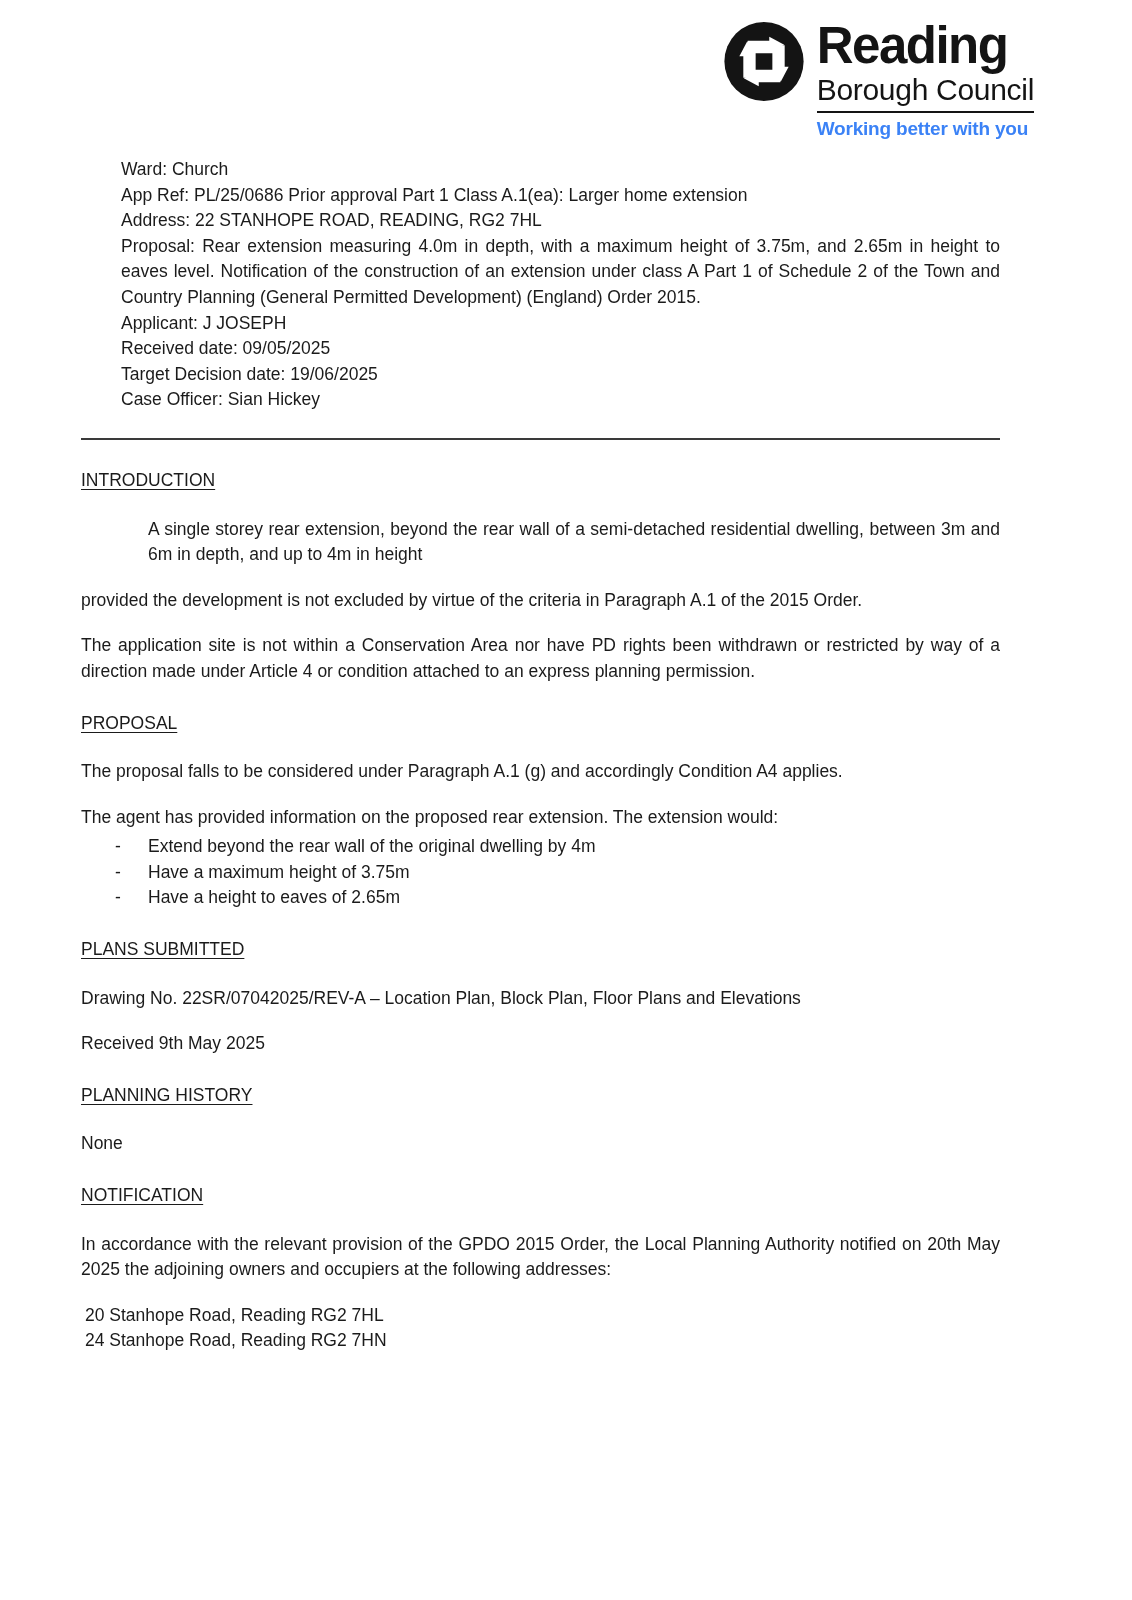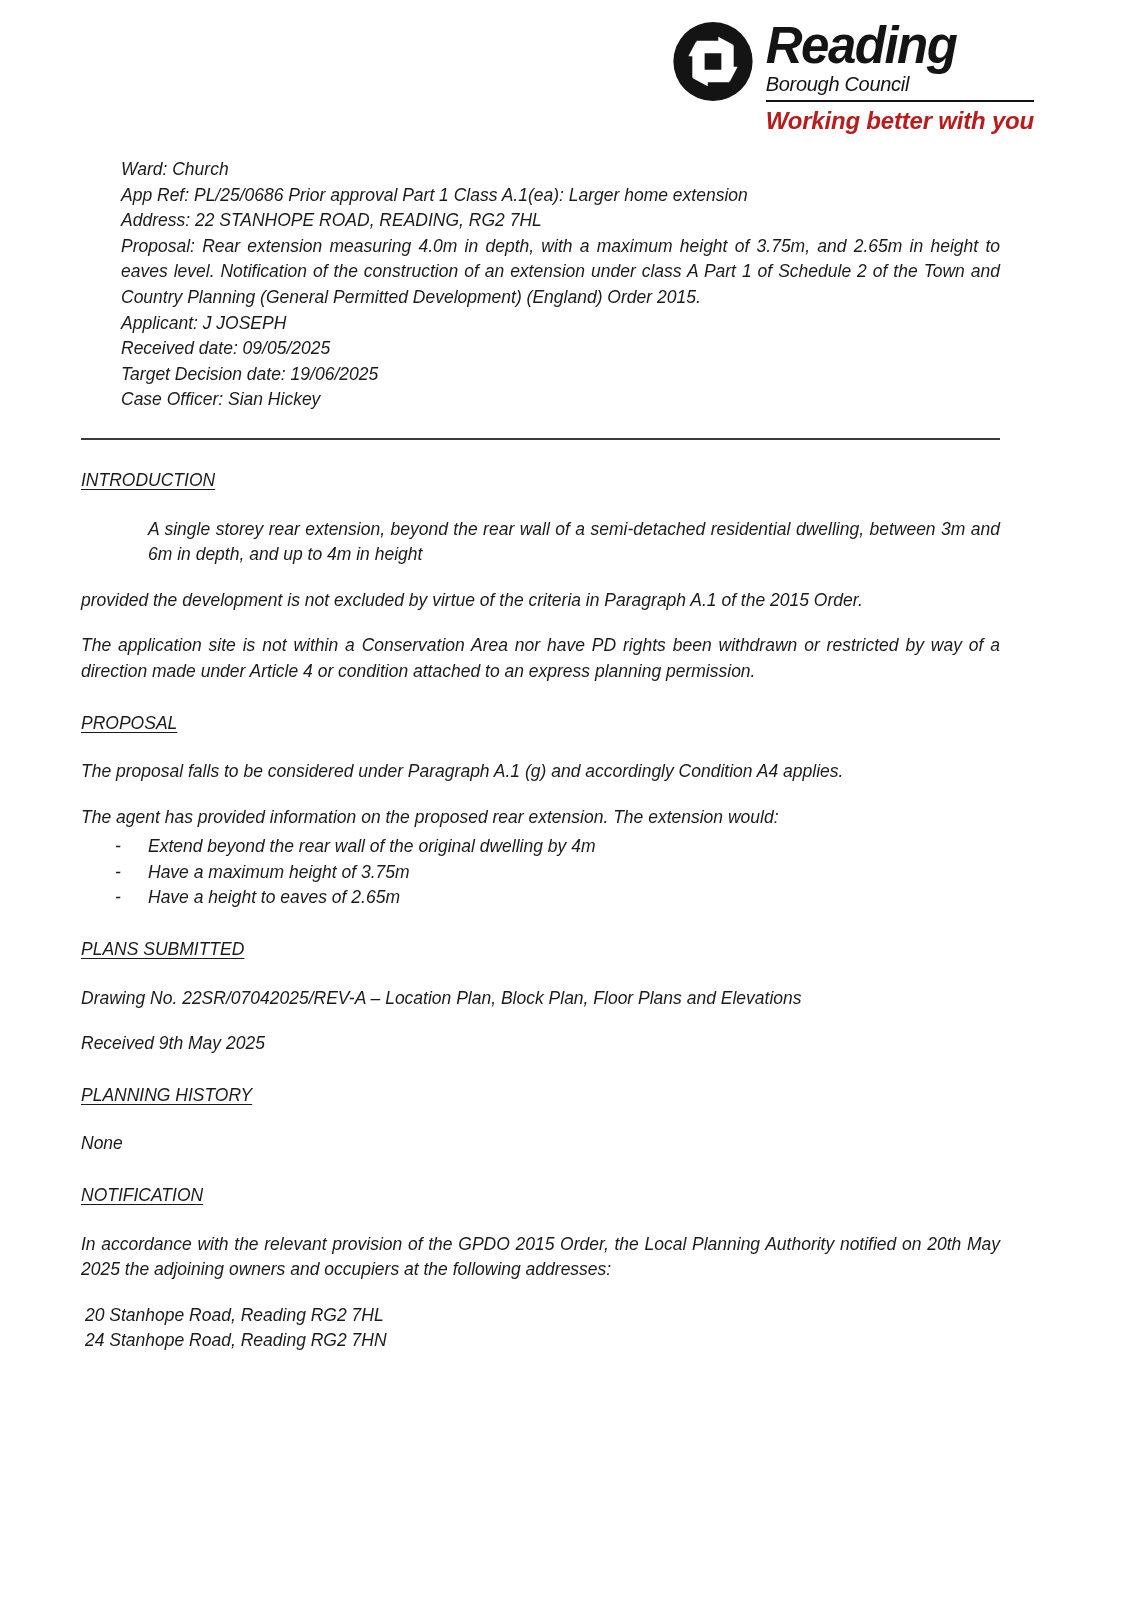--- a/index.html
+++ b/index.html
@@ -9,58 +9,57 @@
     min-height: 1600px;
     font-family: "Liberation Sans", sans-serif;
     color: #1b1b1b;
     -webkit-font-smoothing: antialiased;
   }
   .page {
     position: relative;
     width: 1100px;
     min-height: 1600px;
     background: #ffffff;
-    font-style: italic;
   }
 
   
   .logo-block {
     position: absolute;
     top: 20px;
     right: 66px;
   }
   .logo-row { display: flex; align-items: flex-start; gap: 9px; }
   .logo-icon svg { width: 88px; height: 83px; display: block; }
   .logo-textcol { display: flex; flex-direction: column; min-width: 214px; }
   .logo-name {
     font-size: 51px;
     font-weight: 700;
     letter-spacing: -1.5px;
     line-height: 1.02;
     color: #141414;
   }
   .logo-subtitle {
-    font-size: 20px;
+    font-size: 30px;
     font-weight: 400;
     letter-spacing: -0.3px;
     color: #141414;
     margin-top: 1px;
   }
   .logo-rule {
     border-top: 2px solid #141414;
     margin: 4px 0 5px;
     width: 100%;
   }
   .logo-tagline {
-    font-size: 24px;
+    font-size: 19px;
     font-weight: 700;
     letter-spacing: -0.2px;
-    color: #b91c1c;
+    color: #3b82f6;
     white-space: nowrap;
-    text-align: right;
+    text-align: left;
   }
 
   
   .content {
     padding: 157px 100px 80px 81px;
     font-size: 17.5px;
     line-height: 25.6px;
   }
   .doc-title { }
   .meta-line { text-align: justify; margin-left: 40px; }

